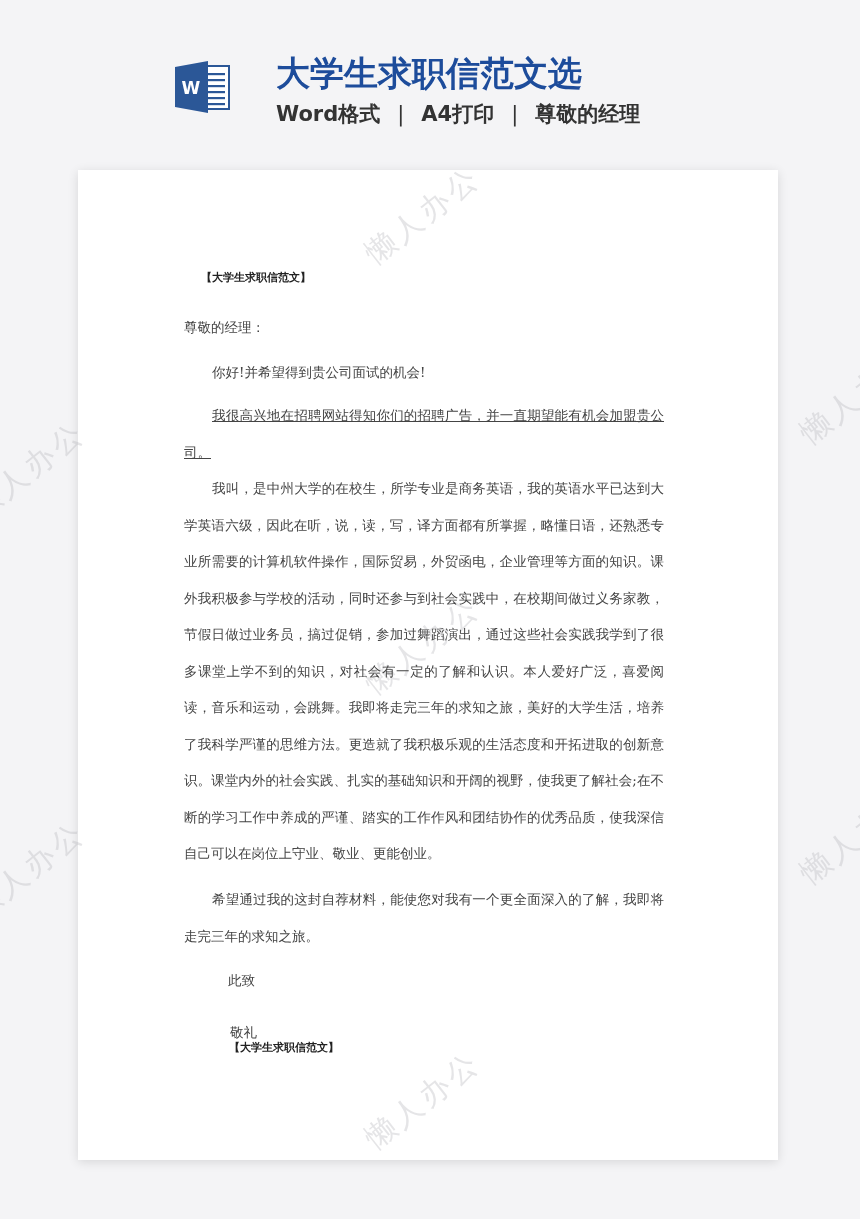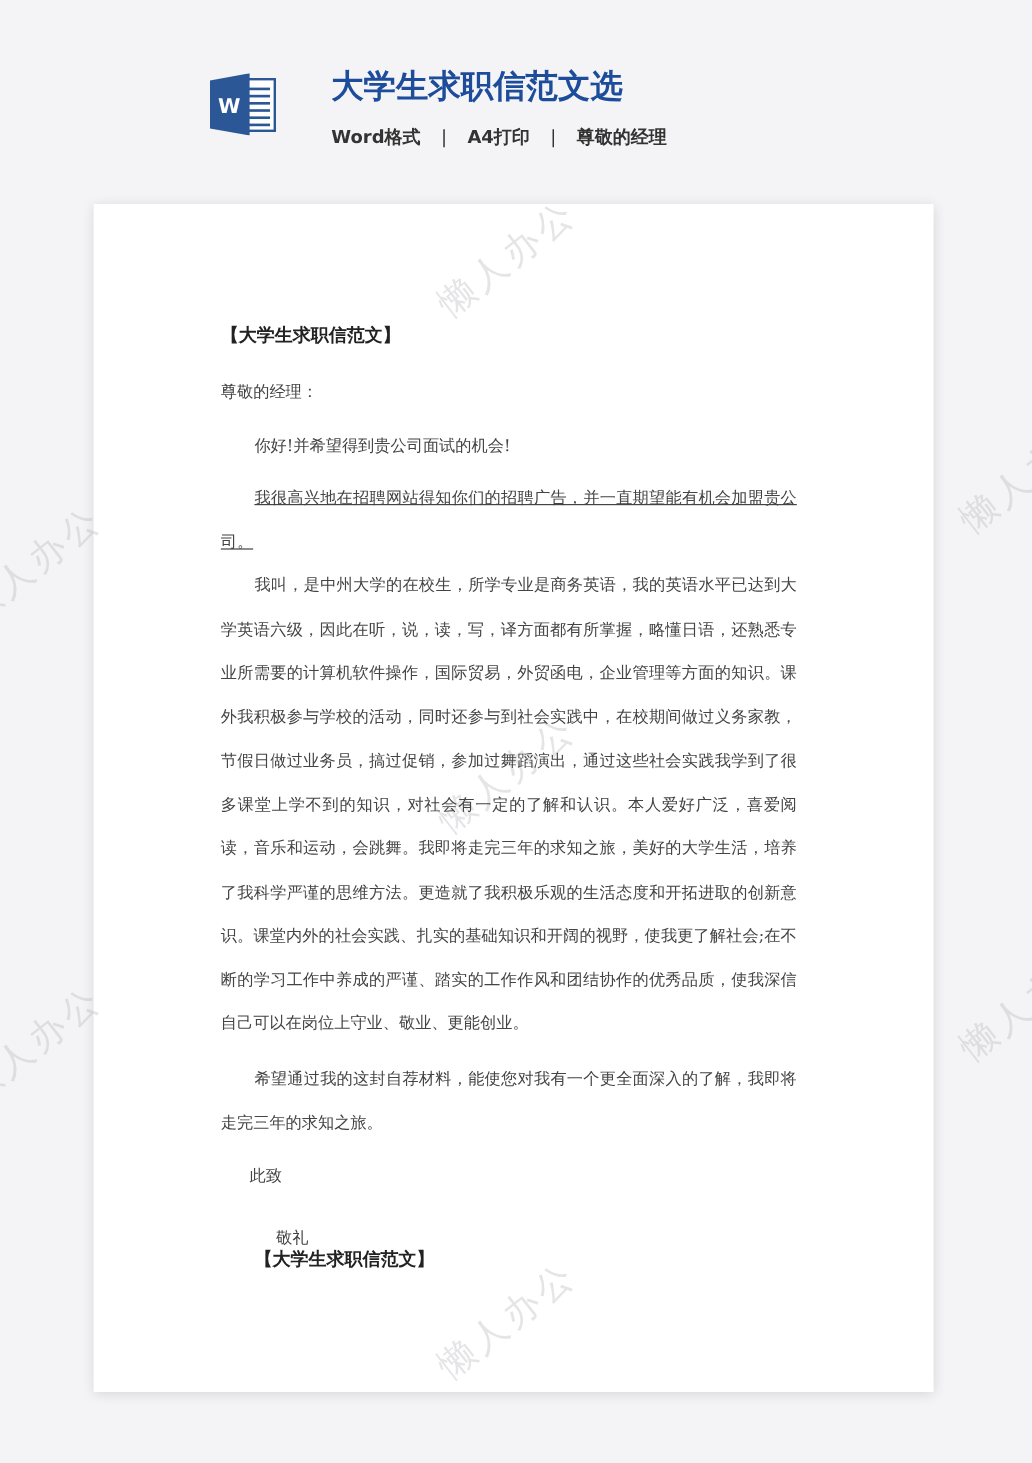--- a/index.html
+++ b/index.html
@@ -20,32 +20,32 @@
       position: absolute;
       left: 175px;
       top: 61px;
       width: 56px;
       height: 52px;
     }
     .title {
       position: absolute;
       left: 276px;
       top: 55px;
-      font-size: 27px;
+      font-size: 34px;
       font-weight: bold;
       color: #1d4c9b;
       letter-spacing: 0px;
       white-space: nowrap;
       line-height: 36px;
     }
     .subtitle {
       position: absolute;
       left: 276px;
       top: 102px;
-      font-size: 15px;
+      font-size: 21px;
       font-weight: bold;
       color: #333333;
       white-space: nowrap;
       line-height: 24px;
       display: flex;
       align-items: flex-end;
     }
     .subtitle .sep {
       display: inline-block;
       margin: 0 17px;
@@ -67,23 +67,24 @@
       top: 270px;
       width: 480px;
       font-family: "DejaVu Serif", "Liberation Serif", serif;
       font-size: 13.5px;
       color: #444444;
     }
     .heading {
       position: absolute;
       font-family: "DejaVu Sans", "Liberation Sans", sans-serif;
       font-weight: bold;
-      font-size: 15px;
+      font-size: 11px;
       color: #222;
       white-space: nowrap;
+      margin-left: 17px;
     }
     .line {
       position: absolute;
       white-space: nowrap;
       line-height: 20px;
     }
     .para {
       position: absolute;
       left: 0;
       width: 480px;
@@ -139,16 +140,16 @@
 <div class="watermark" style="left:790px; top:815px;">懒人办公</div>
 <div class="watermark" style="left:355px; top:1080px;">懒人办公</div>
 
 <div class="content">
   <div class="heading" style="left:0; top:0;">【大学生求职信范文】</div>
   <div class="line" style="left:0; top:47px;">尊敬的经理：</div>
   <div class="line" style="left:28px; top:92px;">你好!并希望得到贵公司面试的机会!</div>
   <div class="para" style="top:127px;text-decoration:underline;">我很高兴地在招聘网站得知你们的招聘广告，并一直期望能有机会加盟贵公司。</div>
   <div class="para" style="top:200px;">我叫，是中州大学的在校生，所学专业是商务英语，我的英语水平已达到大学英语六级，因此在听，说，读，写，译方面都有所掌握，略懂日语，还熟悉专业所需要的计算机软件操作，国际贸易，外贸函电，企业管理等方面的知识。课外我积极参与学校的活动，同时还参与到社会实践中，在校期间做过义务家教，节假日做过业务员，搞过促销，参加过舞蹈演出，通过这些社会实践我学到了很多课堂上学不到的知识，对社会有一定的了解和认识。本人爱好广泛，喜爱阅读，音乐和运动，会跳舞。我即将走完三年的求知之旅，美好的大学生活，培养了我科学严谨的思维方法。更造就了我积极乐观的生活态度和开拓进取的创新意识。课堂内外的社会实践、扎实的基础知识和开阔的视野，使我更了解社会;在不断的学习工作中养成的严谨、踏实的工作作风和团结协作的优秀品质，使我深信自己可以在岗位上守业、敬业、更能创业。</div>
   <div class="para" style="top:611px;">希望通过我的这封自荐材料，能使您对我有一个更全面深入的了解，我即将走完三年的求知之旅。</div>
-  <div class="line" style="left:24px; top:700px;">此致</div>
+  <div class="line" style="left:44px; top:700px;">此致</div>
   <div class="line" style="left:0; top:752px;margin-left:46px;">敬礼</div>
   <div class="heading" style="left:28px; top:770px;">【大学生求职信范文】</div>
 </div>
 
 </body></html>

